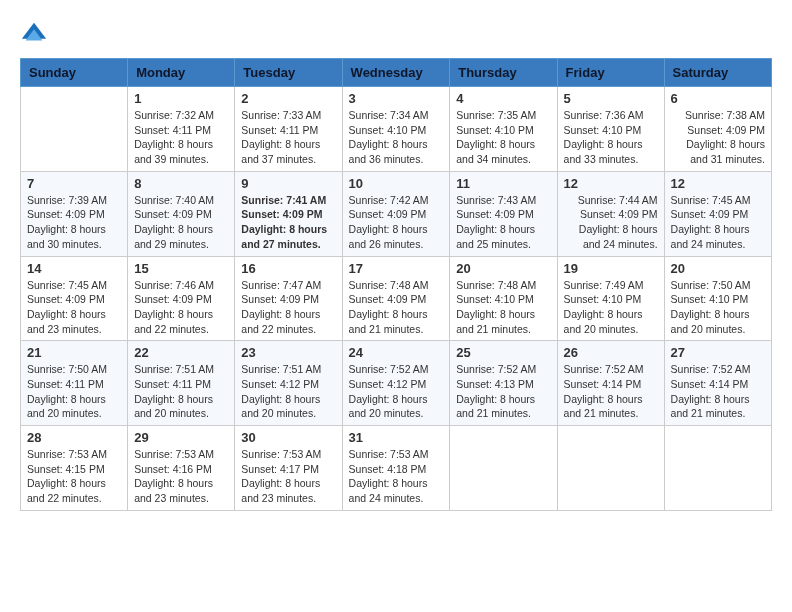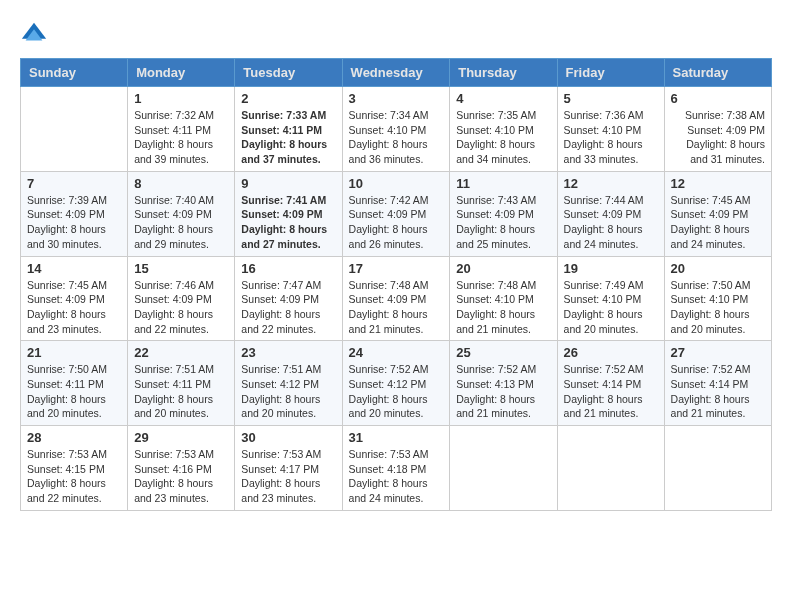--- a/index.html
+++ b/index.html
@@ -44,21 +44,21 @@
       font-size: 14px;
       color: #444;
     }
     .calendar {
       width: 100%;
       border-collapse: collapse;
       border: 1px solid #ccc;
     }
     .calendar th {
       background-color: #3a7abf;
-      color: #e5e5e5;
+      color: #0f172a;
       text-align: left;
       padding: 6px 8px;
       font-size: 13px;
       font-weight: bold;
       border: 1px solid #5a9acf;
     }
     .calendar td {
       vertical-align: top;
       border: 1px solid #ccc;
       padding: 4px 6px;
@@ -122,21 +122,21 @@
         <td class="empty-cell"></td>
         <td>
           <span class="day-number">1</span>
           <div class="cell-content" style="white-space: pre-line;">Sunrise: 7:32 AM
 Sunset: 4:11 PM
 Daylight: 8 hours
 and 39 minutes.</div>
         </td>
         <td>
           <span class="day-number">2</span>
-          <div class="cell-content" style="white-space: pre-line; font-weight: bold;">Sunrise: 7:33 AM
+          <div class="cell-content" style="white-space: pre-line;">Sunrise: 7:33 AM
 Sunset: 4:11 PM
 Daylight: 8 hours
 and 37 minutes.</div>
         </td>
         <td>
           <span class="day-number">3</span>
           <div class="cell-content" style="white-space: pre-line;">Sunrise: 7:34 AM
 Sunset: 4:10 PM
 Daylight: 8 hours
 and 36 minutes.</div>
@@ -194,21 +194,21 @@
         </td>
         <td>
           <span class="day-number">11</span>
           <div class="cell-content" style="white-space: pre-line;">Sunrise: 7:43 AM
 Sunset: 4:09 PM
 Daylight: 8 hours
 and 25 minutes.</div>
         </td>
         <td>
           <span class="day-number">12</span>
-          <div class="cell-content" style="white-space: pre-line;">Sunrise: 7:44 AM
+          <div class="cell-content" style="white-space: pre-line; text-align: right;">Sunrise: 7:44 AM
 Sunset: 4:09 PM
 Daylight: 8 hours
 and 24 minutes.</div>
         </td>
         <td>
           <span class="day-number">12</span>
           <div class="cell-content" style="white-space: pre-line;">Sunrise: 7:45 AM
 Sunset: 4:09 PM
 Daylight: 8 hours
 and 24 minutes.</div>

